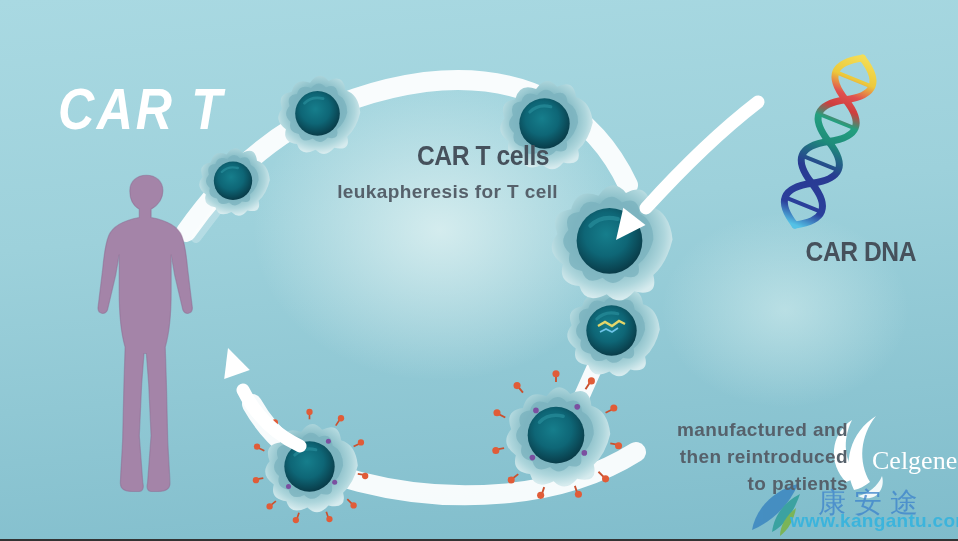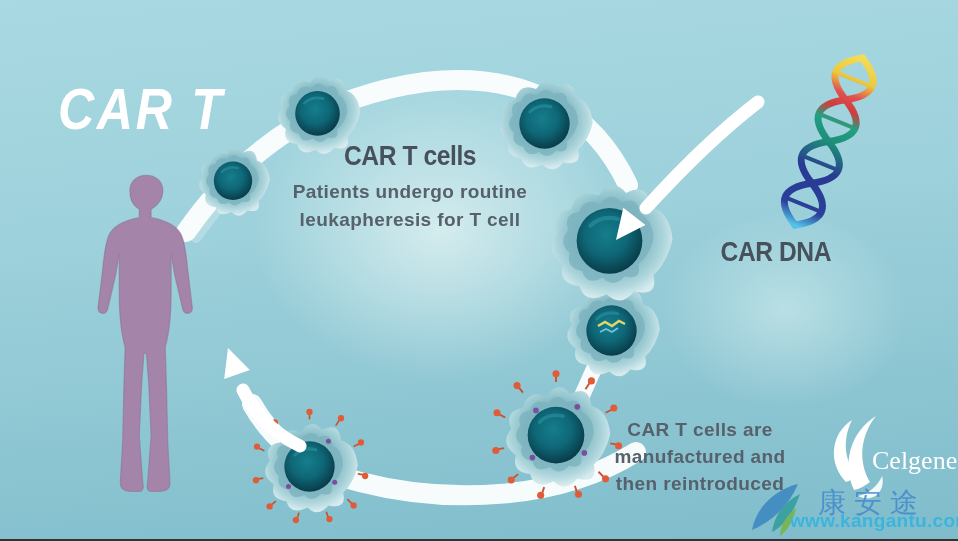--- a/index.html
+++ b/index.html
@@ -13,21 +13,21 @@
   .glow.center{left:180px;top:20px;width:520px;height:420px;
     background:radial-gradient(closest-side,rgba(226,243,243,.80),rgba(226,243,243,0) 72%);}
   .glow.right{left:620px;top:180px;width:330px;height:260px;
     background:radial-gradient(closest-side,rgba(216,240,240,.55),rgba(216,240,240,0) 75%);}
   .scene{position:absolute;left:0;top:0;}
   .page-title{
     position:absolute;left:58px;top:76px;width:220px;
     color:#ffffff;font-size:57px;font-weight:bold;font-style:italic;
     letter-spacing:3px;transform:scaleX(.88);transform-origin:left top;
   }
-  .tblock{position:absolute;text-align:center;}
+  .tblock{position:absolute;text-align:right;margin-left:28px;}
   .tblock .heading{
     display:inline-block;color:#46515c;font-size:28px;font-weight:bold;
     letter-spacing:-.5px;transform:scaleX(.88);transform-origin:center bottom;
     margin-bottom:6px;
   }
   .tblock .line{
     color:#56616b;font-size:19px;font-weight:bold;letter-spacing:.4px;
     line-height:28px;white-space:nowrap;
   }
   #block-cartcells{left:290px;top:140px;width:240px;}
@@ -198,30 +198,29 @@
       <path d="M54,2 C30,8 12,26 8,48 C26,40 44,26 54,2 Z" fill="#3b86c0"></path>
       <path d="M56,12 C40,20 30,34 28,50 C40,44 50,30 56,12 Z" fill="#2f9e9a"></path>
       <path d="M52,26 C42,34 36,44 36,54 C44,48 50,38 52,26 Z" fill="#79b344"></path>
     </g>
   </svg>
 
   <div class="page-title">CAR T</div>
 
   <div class="tblock" id="block-cartcells">
     <div class="heading">CAR T cells</div>
-    <div class="line">Patients undergo routine</div>
     <div class="line">leukapheresis for T cell</div>
   </div>
 
   <div class="tblock" id="block-cardna">
     <div class="heading">CAR DNA</div>
   </div>
 
   <div class="tblock" id="block-manufacture">
-    <div class="line">CAR T cells are</div>
     <div class="line">manufactured and</div>
     <div class="line">then reintroduced</div>
+    <div class="line">to patients</div>
   </div>
 
   <div class="celgene-text">Celgene</div>
   <div class="wm-cjk">康安途</div>
   <div class="wm-url">www.kangantu.com</div>
 </div>
 
 </body></html>

